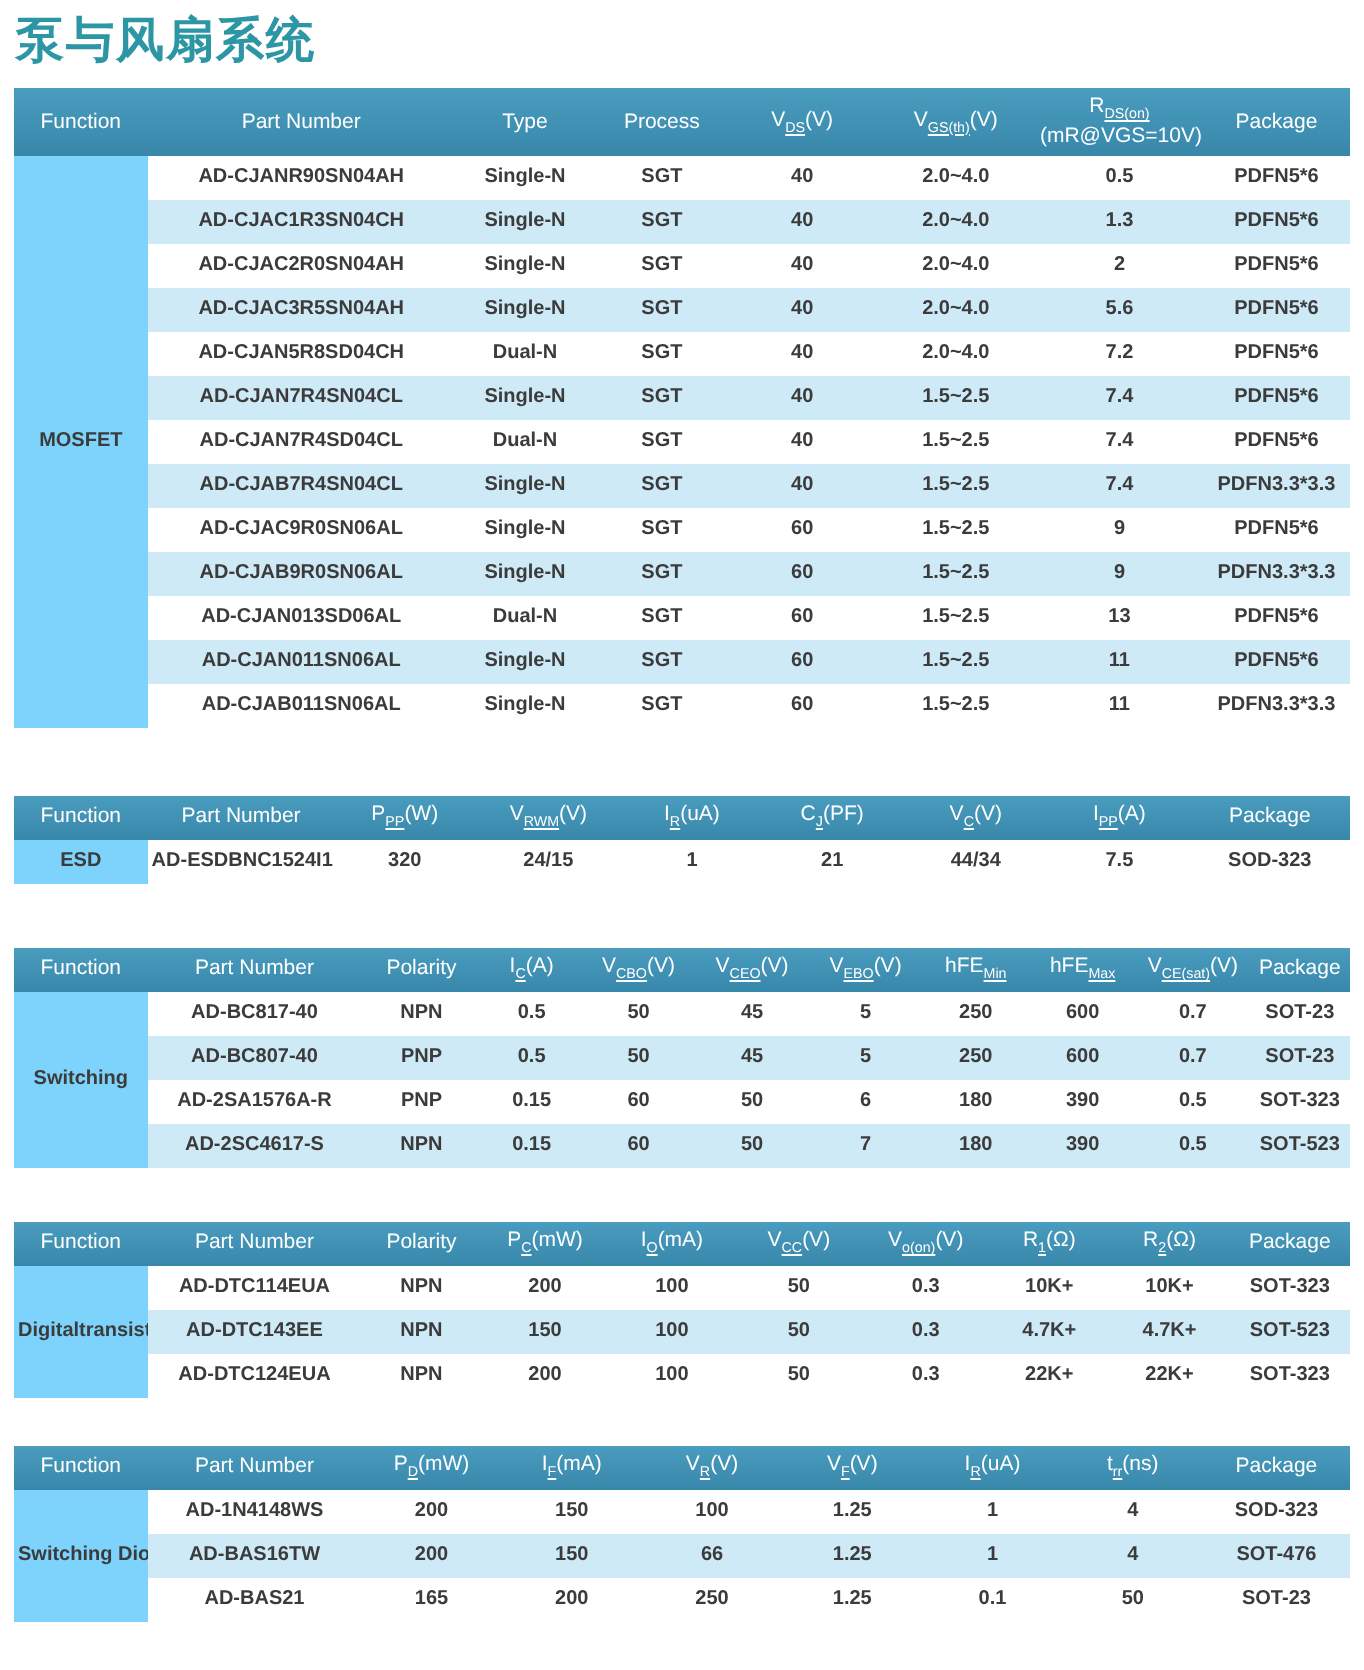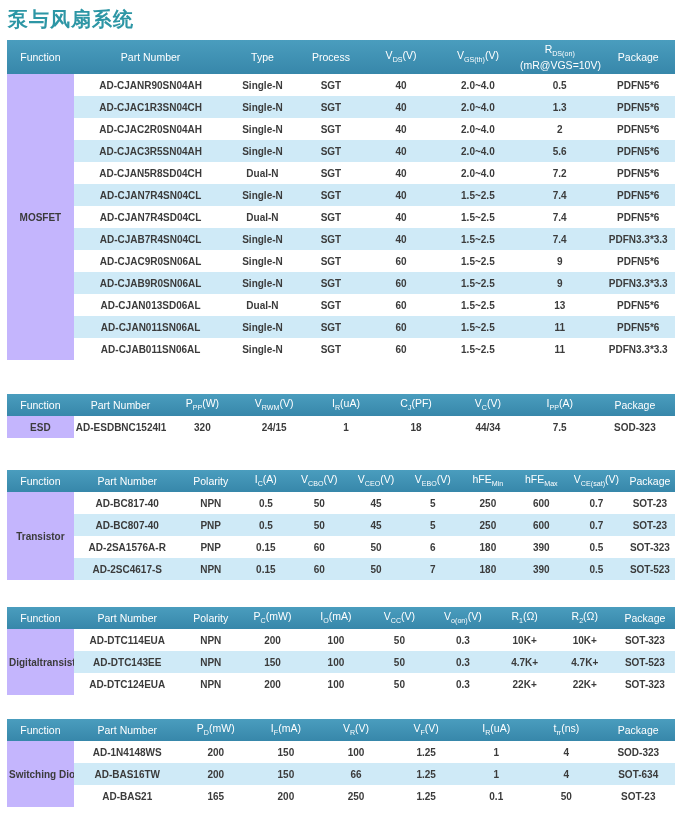--- a/index.html
+++ b/index.html
@@ -12,21 +12,21 @@
   }
   *{box-sizing:border-box;}
   html,body{margin:0;padding:0;}
   body{
     width:682px;height:835px;background:#ffffff;overflow:hidden;
     font-family:"Liberation Sans",sans-serif;
   }
   .page{padding:6px 7px 0 7px;}
   h1.title{
     color:var(--title-color);
-    font-size:20px;
+    font-size:24px;
     font-weight:bold;
     letter-spacing:1px;
     margin:2px 0 10px 1px;
     line-height:1.1;
   }
   table{
     width:100%;
     border-collapse:collapse;
     table-layout:fixed;
   }
@@ -46,22 +46,22 @@
     font-weight:bold;
     color:var(--body-text);
     text-align:center;
     vertical-align:middle;
     height:22px;
     padding:0 2px;
     overflow:hidden;
     white-space:nowrap;
   }
   tbody tr:nth-child(even) td{background:var(--row-stripe);}
-  td.func{background:#c4b5fd;margin-top:32px;}
-  sub{font-size:0.68em;}
+  td.func{background:#7dd3fc;margin-top:32px;}
+  sub{font-size:0.68em;text-decoration:underline;}
   
   #mosfet{margin-bottom:34px;}
   #esd{margin-bottom:32px;}
   #transistor{margin-bottom:27px;}
   #digital{margin-bottom:24px;}
   #diode{margin-bottom:0;}
   
   #mosfet col:nth-child(1){width:10%;}  #mosfet col:nth-child(2){width:23%;}
   #mosfet col:nth-child(3){width:10.5%;}#mosfet col:nth-child(4){width:10%;}
   #mosfet col:nth-child(5){width:11%;}  #mosfet col:nth-child(6){width:12%;}
@@ -263,21 +263,21 @@
             <th>Package</th>
           </tr>
         </thead>
         <tbody>
           <tr>
             <td class="func" rowspan="1">ESD</td>
             <td>AD-ESDBNC1524I1</td>
             <td>320</td>
             <td>24/15</td>
             <td>1</td>
-            <td>18</td>
+            <td>21</td>
             <td>44/34</td>
             <td>7.5</td>
             <td>SOD-323</td>
           </tr>
         </tbody>
       </table>
       <table id="transistor">
         <colgroup>
           <col>
           <col>
@@ -301,21 +301,21 @@
             <th>V<sub>CEO</sub>(V)</th>
             <th>V<sub>EBO</sub>(V)</th>
             <th>hFE<sub>Min</sub></th>
             <th>hFE<sub>Max</sub></th>
             <th>V<sub>CE(sat)</sub>(V)</th>
             <th>Package</th>
           </tr>
         </thead>
         <tbody>
           <tr>
-            <td class="func" rowspan="4">Transistor</td>
+            <td class="func" rowspan="4">Switching</td>
             <td>AD-BC817-40</td>
             <td>NPN</td>
             <td>0.5</td>
             <td>50</td>
             <td>45</td>
             <td>5</td>
             <td>250</td>
             <td>600</td>
             <td>0.7</td>
             <td>SOT-23</td>
@@ -460,21 +460,21 @@
             <td>SOD-323</td>
           </tr>
           <tr>
             <td>AD-BAS16TW</td>
             <td>200</td>
             <td>150</td>
             <td>66</td>
             <td>1.25</td>
             <td>1</td>
             <td>4</td>
-            <td>SOT-634</td>
+            <td>SOT-476</td>
           </tr>
           <tr>
             <td>AD-BAS21</td>
             <td>165</td>
             <td>200</td>
             <td>250</td>
             <td>1.25</td>
             <td>0.1</td>
             <td>50</td>
             <td>SOT-23</td>

